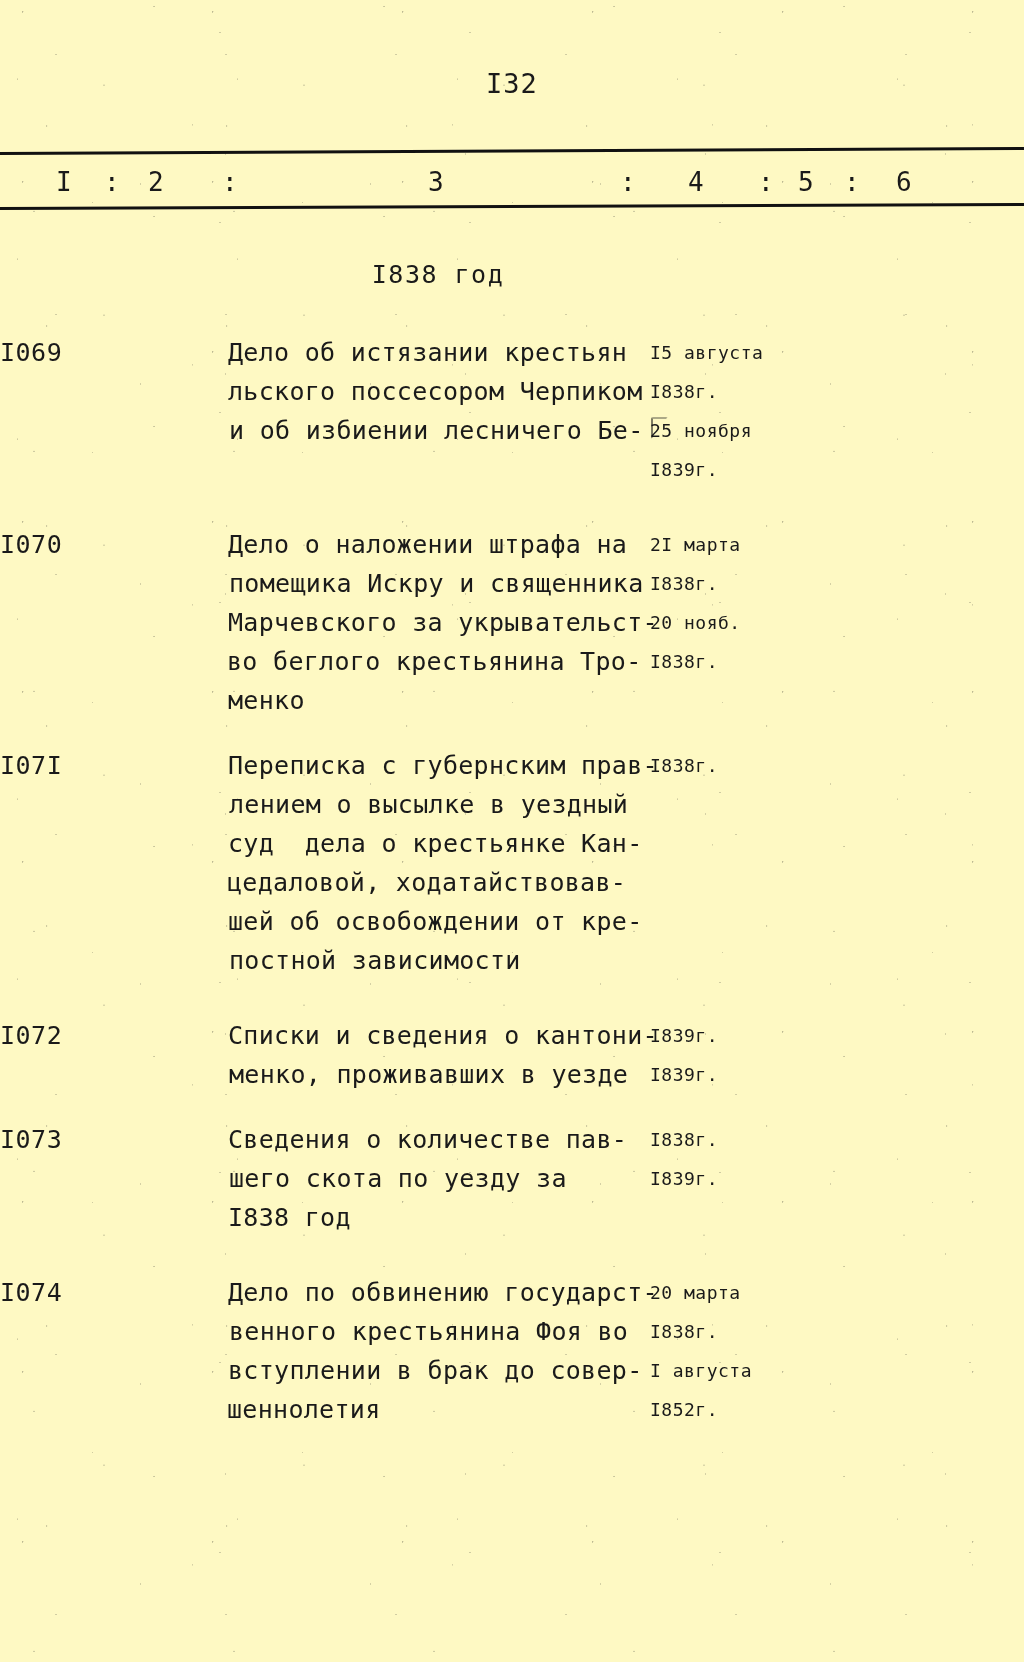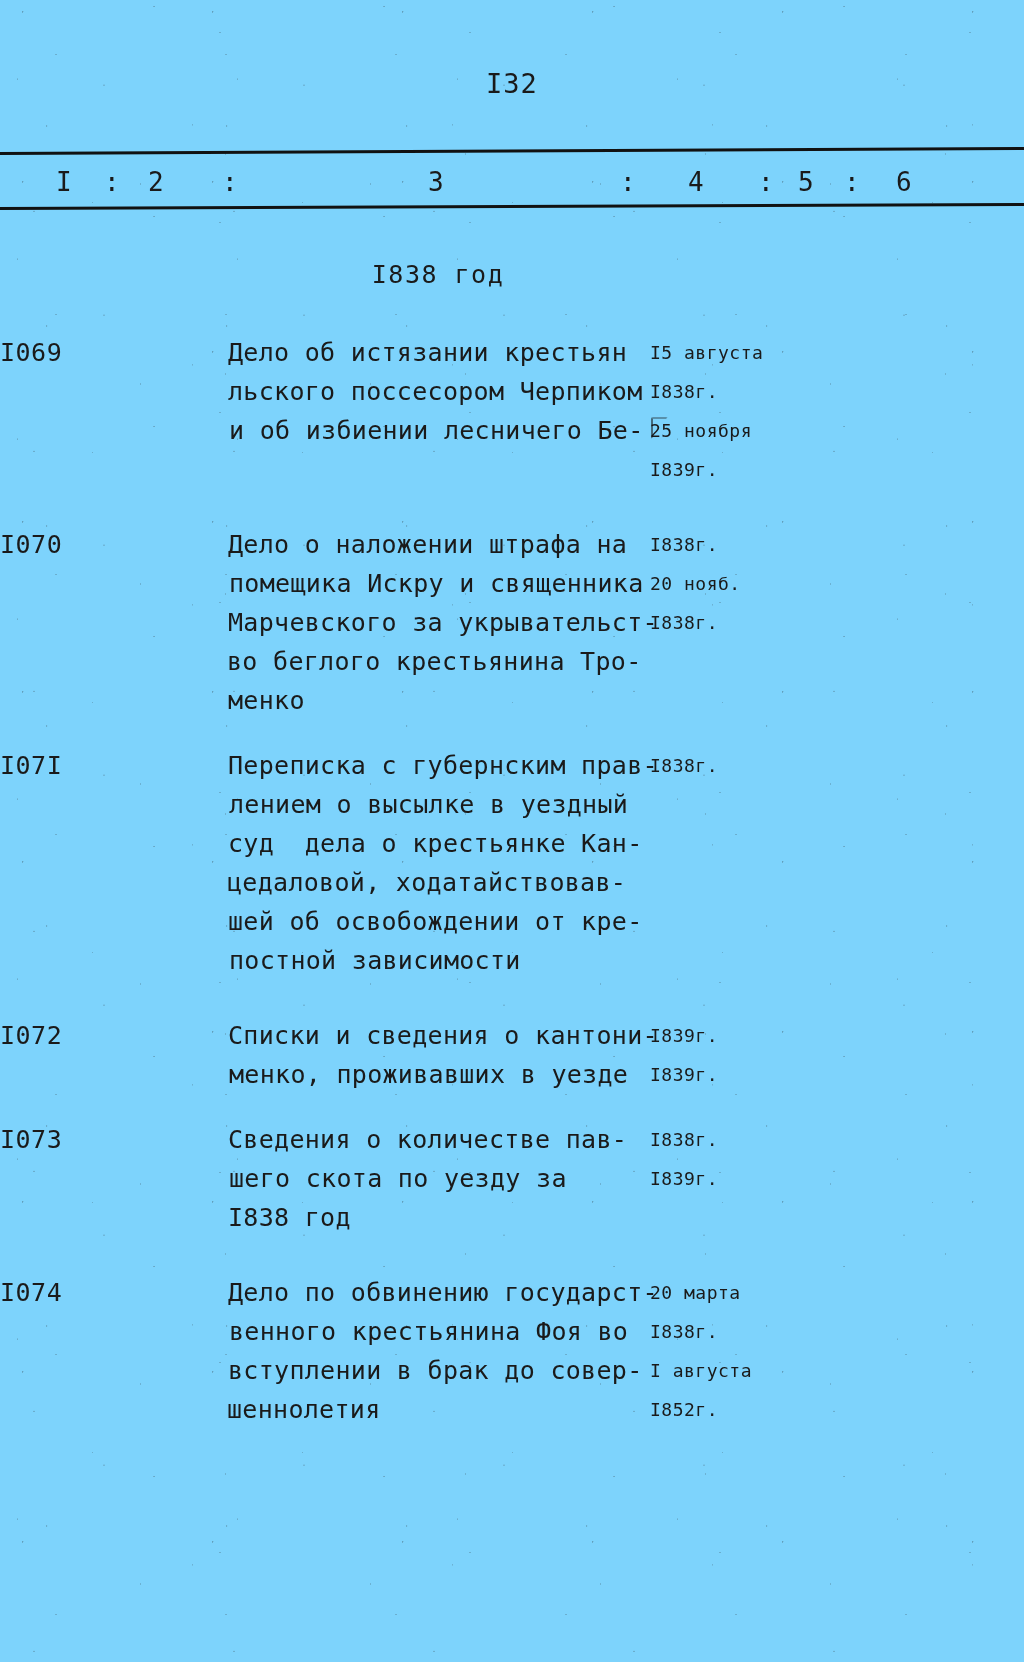--- a/index.html
+++ b/index.html
@@ -11,21 +11,21 @@
   body {
     font-family: "DejaVu Sans Mono", "Liberation Mono", monospace;
     color: #1a1a1a;
   }
 
   #page {
     position: relative;
     width: 1024px;
     height: 1662px;
     margin: 0 auto;
-    background: #7dd3fc;
+    background: #fef9c3;
     overflow: hidden;
   }
 
   
   .grain {
     position: absolute;
     inset: 0;
     pointer-events: none;
     opacity: 0.55;
     background-image:
@@ -232,20 +232,21 @@
       <div class="entry-inner">
         <div class="col-number">I070</div>
         <div class="col-title">
           <span class="line">Дело о наложении штрафа на</span>
           <span class="line jit-a">помещика Искру и священника</span>
           <span class="line">Марчевского за укрывательст-</span>
           <span class="line jit-b">во беглого крестьянина Тро-</span>
           <span class="line">менко</span>
         </div>
         <div class="col-dates">
+          <span class="line">2I марта</span>
           <span class="line">I838г.</span>
           <span class="line">20 нояб.</span>
           <span class="line">I838г.</span>
         </div>
       </div>
     </div>
 
     <div class="spacer-sm"></div>
 
     <div class="entry">

